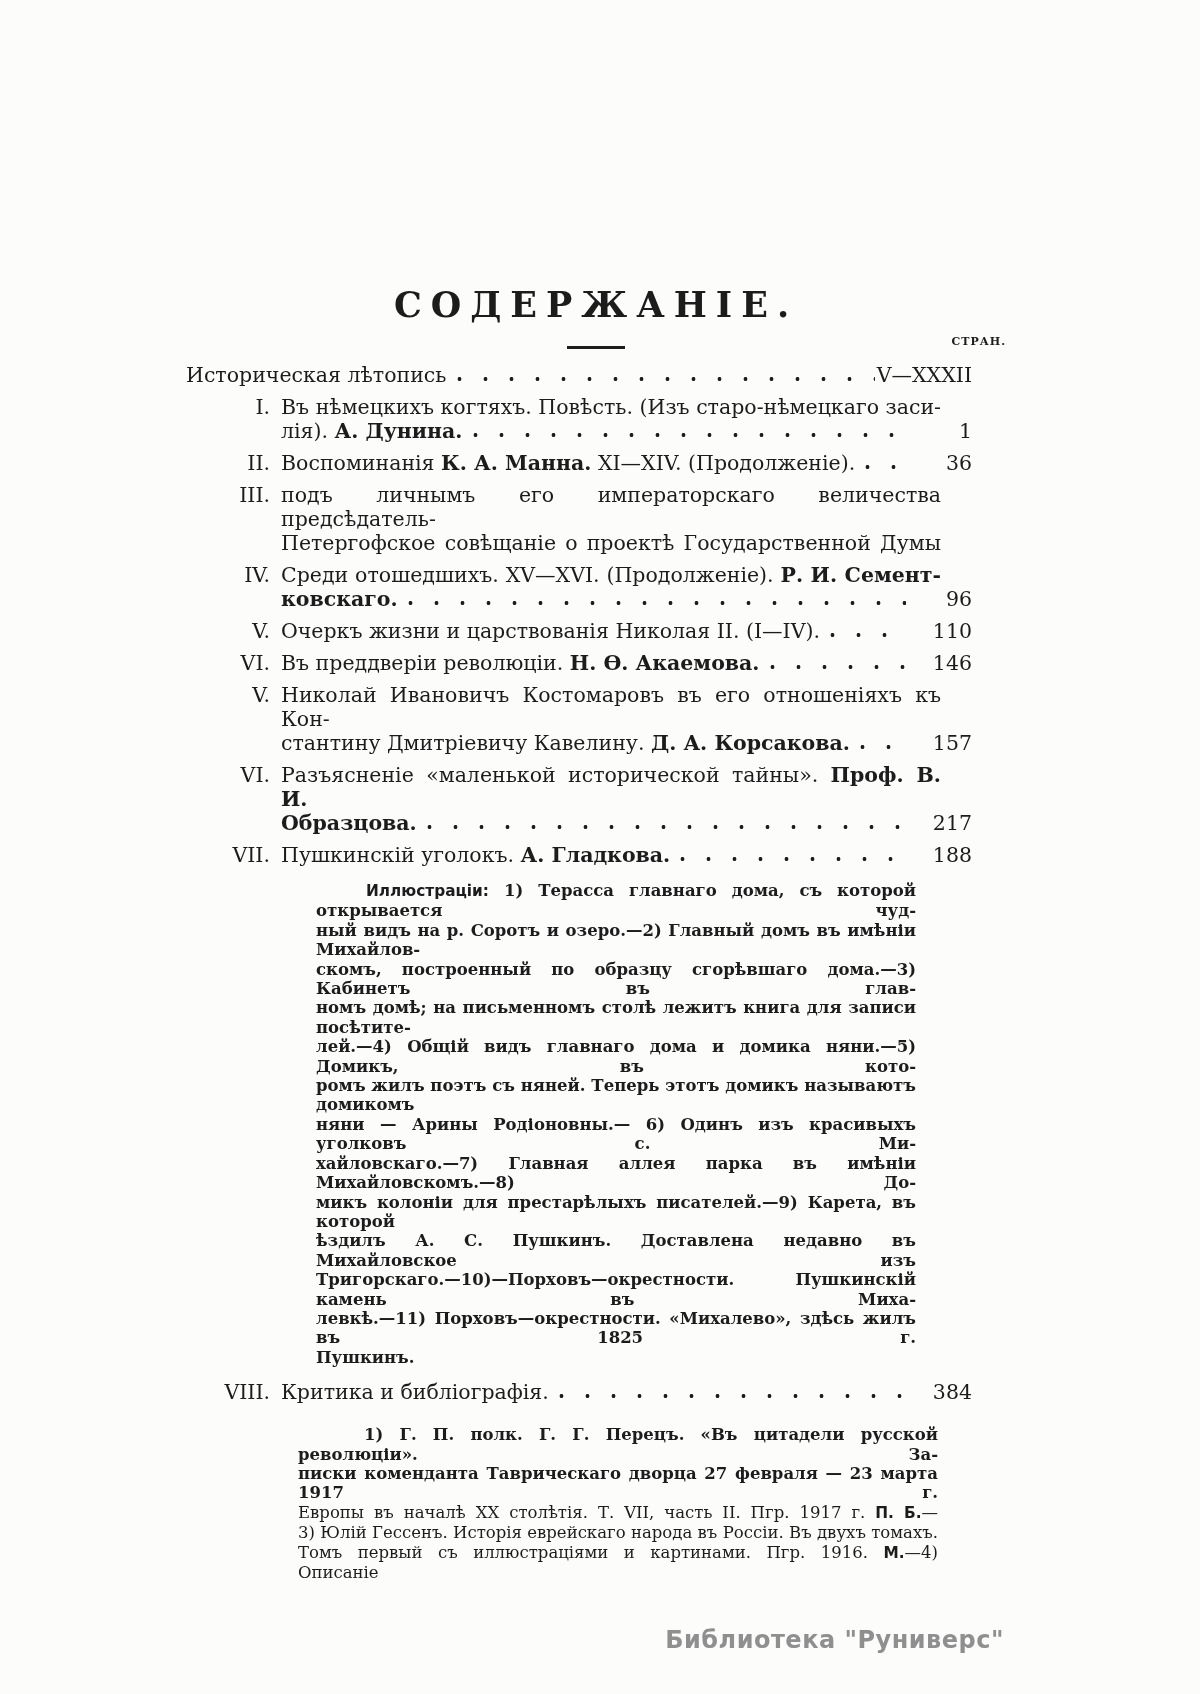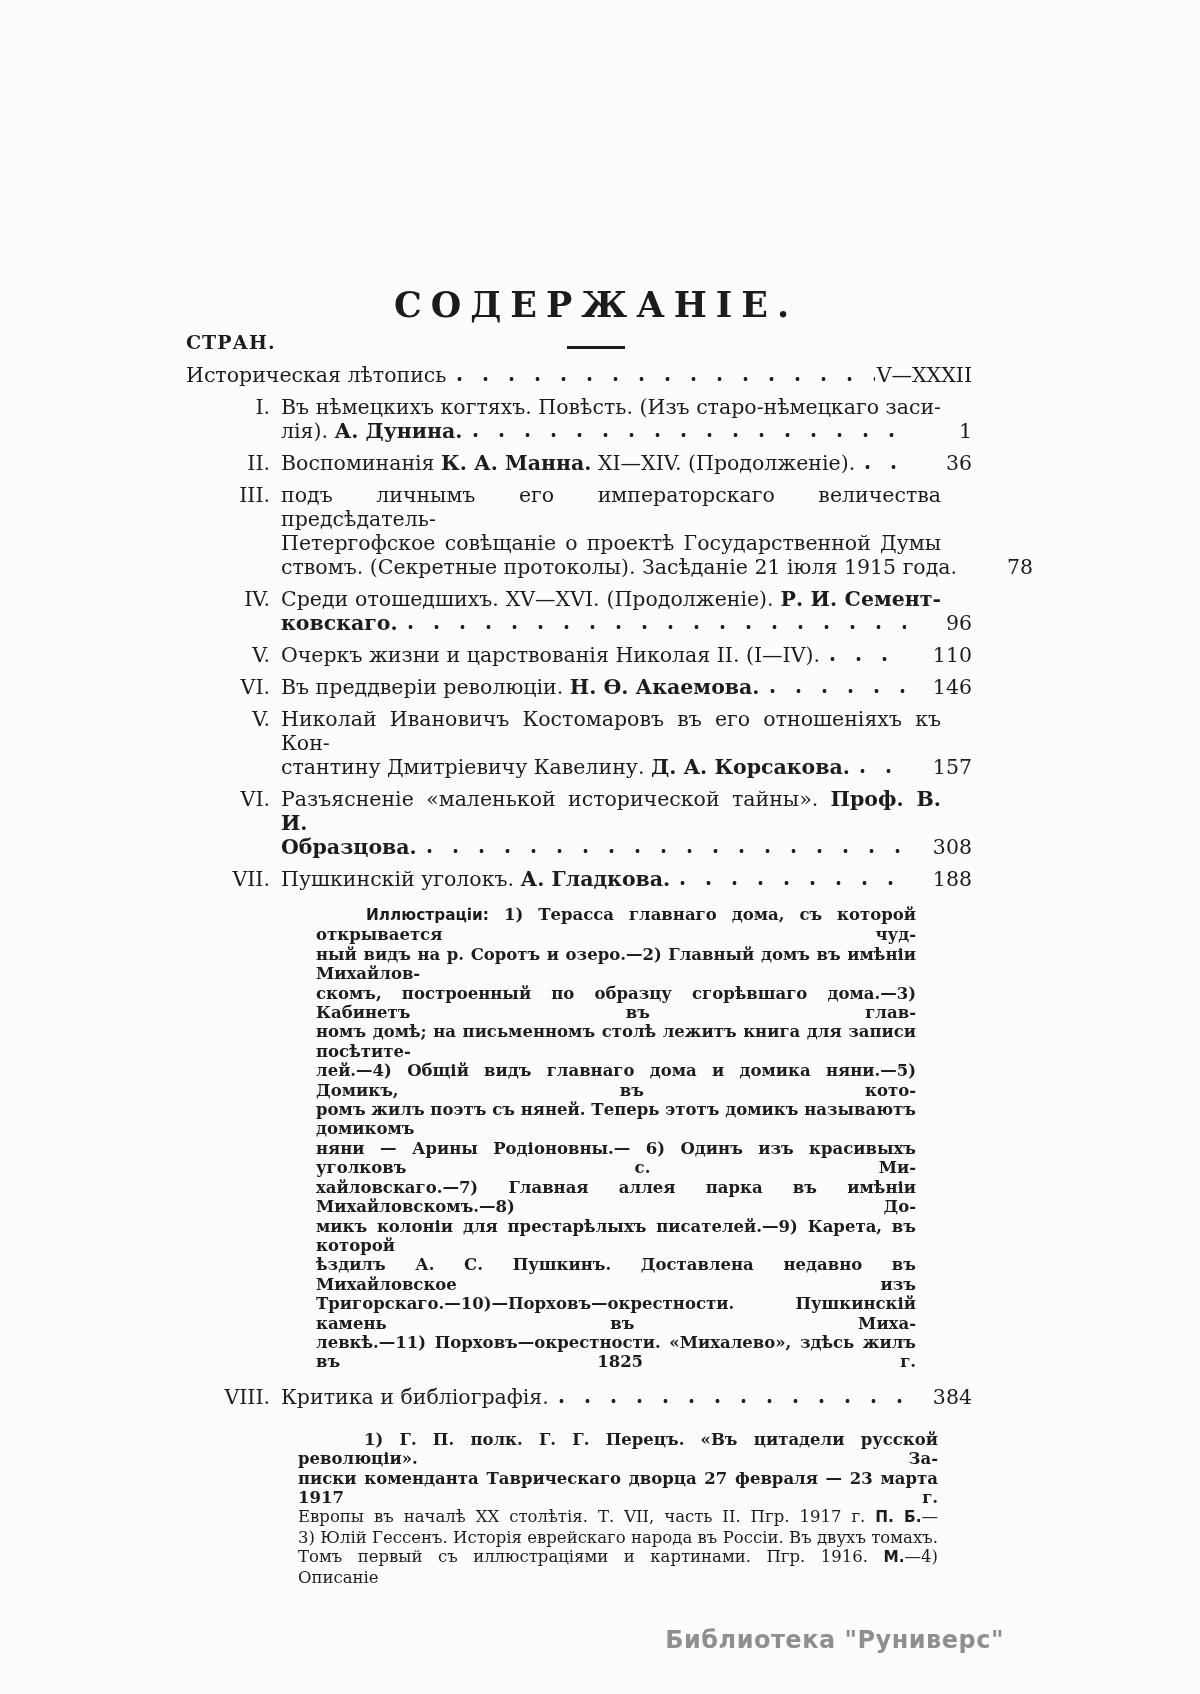--- a/index.html
+++ b/index.html
@@ -2,21 +2,21 @@
 <html><head>
 <meta charset="utf-8">
 <style>
   html,body{margin:0;padding:0;background:#ffffff;}
   .sheet{width:1200px;height:1694px;background:#fcfcfb;position:relative;overflow:hidden;color:#1c1c1c;padding-left:36px;}
   .doc{width:820px;margin-left:150px;padding-top:284px;font-family:"DejaVu Serif",serif;}
 
   .main-title{margin:0;text-align:center;font-size:35px;font-weight:700;letter-spacing:9px;line-height:42px;}
   .title-rule{width:58px;height:3px;background:#1d1d1d;margin:20px auto 0;}
   .issue{margin-top:52px;text-align:center;font-family:"DejaVu Sans",sans-serif;font-weight:700;font-size:24px;letter-spacing:2px;line-height:31px;}
-  .stran{margin-top:-15px;font-size:19px;font-weight:700;letter-spacing:1px;line-height:16px;}
+  .stran{margin-top:-15px;text-align:right;font-size:11px;font-weight:700;letter-spacing:1px;line-height:16px;}
 
   #toc-top{margin-top:13px;}
   #toc-bottom{margin-top:13px;}
   .toc-entry{display:flex;margin-bottom:8px;}
   .toc-num{flex:0 0 95px;box-sizing:border-box;padding-right:11px;text-align:right;font-size:20.5px;line-height:24px;}
   .toc-body{flex:1;min-width:0;font-size:20.5px;line-height:24px;}
   .toc-line{text-align:justify;text-align-last:justify;margin-right:65px;}
   .toc-lastline{display:flex;align-items:flex-end;}
   .toc-text{white-space:nowrap;}
   .leader{flex:1 1 0;min-width:0;height:6px;margin:0 2px 5px 10px;
@@ -72,25 +72,20 @@
               <span class="leader"></span>
               <span class="toc-page">36</span>
             </div>
           </div>
         </div>
         <div class="toc-entry">
           <div class="toc-num">III.</div>
           <div class="toc-body">
             <div class="toc-line"><span>подъ личнымъ его императорскаго величества предсѣдатель-</span></div>
             <div class="toc-line"><span>Петергофское совѣщаніе о проектѣ Государственной Думы</span></div>
-            <div class="toc-lastline">
-              <span class="toc-text"><span>ствомъ. (Секретные протоколы). Засѣданіе 21 іюля 1915 года.</span></span>
-              <span class="leader"></span>
-              <span class="toc-page">78</span>
-            </div>
           </div>
         </div>
         <div class="toc-entry">
           <div class="toc-num">IV.</div>
           <div class="toc-body">
             <div class="toc-line"><span>Среди отошедшихъ. XV—XVI. (Продолженіе). </span><span class="b">Р. И. Семент-</span></div>
             <div class="toc-lastline">
               <span class="toc-text"><span class="b">ковскаго.</span></span>
               <span class="leader"></span>
               <span class="toc-page">96</span>
@@ -128,21 +123,21 @@
             </div>
           </div>
         </div>
         <div class="toc-entry">
           <div class="toc-num">VI.</div>
           <div class="toc-body">
             <div class="toc-line"><span>Разъясненіе «маленькой исторической тайны». </span><span class="b">Проф. В. И.</span></div>
             <div class="toc-lastline">
               <span class="toc-text"><span class="b">Образцова.</span></span>
               <span class="leader"></span>
-              <span class="toc-page">308</span>
+              <span class="toc-page">217</span>
             </div>
           </div>
         </div>
         <div class="toc-entry">
           <div class="toc-num">VII.</div>
           <div class="toc-body">
             <div class="toc-lastline">
               <span class="toc-text"><span>Пушкинскій уголокъ. </span><span class="b">А. Гладкова.</span></span>
               <span class="leader"></span>
               <span class="toc-page">188</span>
@@ -156,20 +151,21 @@
         <div class="sline"><span>скомъ, построенный по образцу сгорѣвшаго дома.—3) Кабинетъ въ глав-</span></div>
         <div class="sline"><span>номъ домѣ; на письменномъ столѣ лежитъ книга для записи посѣтите-</span></div>
         <div class="sline"><span>лей.—4) Общій видъ главнаго дома и домика няни.—5) Домикъ, въ кото-</span></div>
         <div class="sline"><span>ромъ жилъ поэтъ съ няней. Теперь этотъ домикъ называютъ домикомъ</span></div>
         <div class="sline"><span>няни — Арины Родіоновны.— 6) Одинъ изъ красивыхъ уголковъ с. Ми-</span></div>
         <div class="sline"><span>хайловскаго.—7) Главная аллея парка въ имѣніи Михайловскомъ.—8) До-</span></div>
         <div class="sline"><span>микъ колоніи для престарѣлыхъ писателей.—9) Карета, въ которой</span></div>
         <div class="sline"><span>ѣздилъ А. С. Пушкинъ. Доставлена недавно въ Михайловское изъ</span></div>
         <div class="sline"><span>Тригорскаго.—10)—Порховъ—окрестности. Пушкинскій камень въ Миха-</span></div>
         <div class="sline"><span>левкѣ.—11) Порховъ—окрестности. «Михалево», здѣсь жилъ въ 1825 г.</span></div>
+        <div class="sline nojust"><span>Пушкинъ.</span></div>
       </div>
     <div id="toc-bottom">
         <div class="toc-entry">
           <div class="toc-num">VIII.</div>
           <div class="toc-body">
             <div class="toc-lastline">
               <span class="toc-text"><span>Критика и библіографія.</span></span>
               <span class="leader"></span>
               <span class="toc-page">384</span>
             </div>

